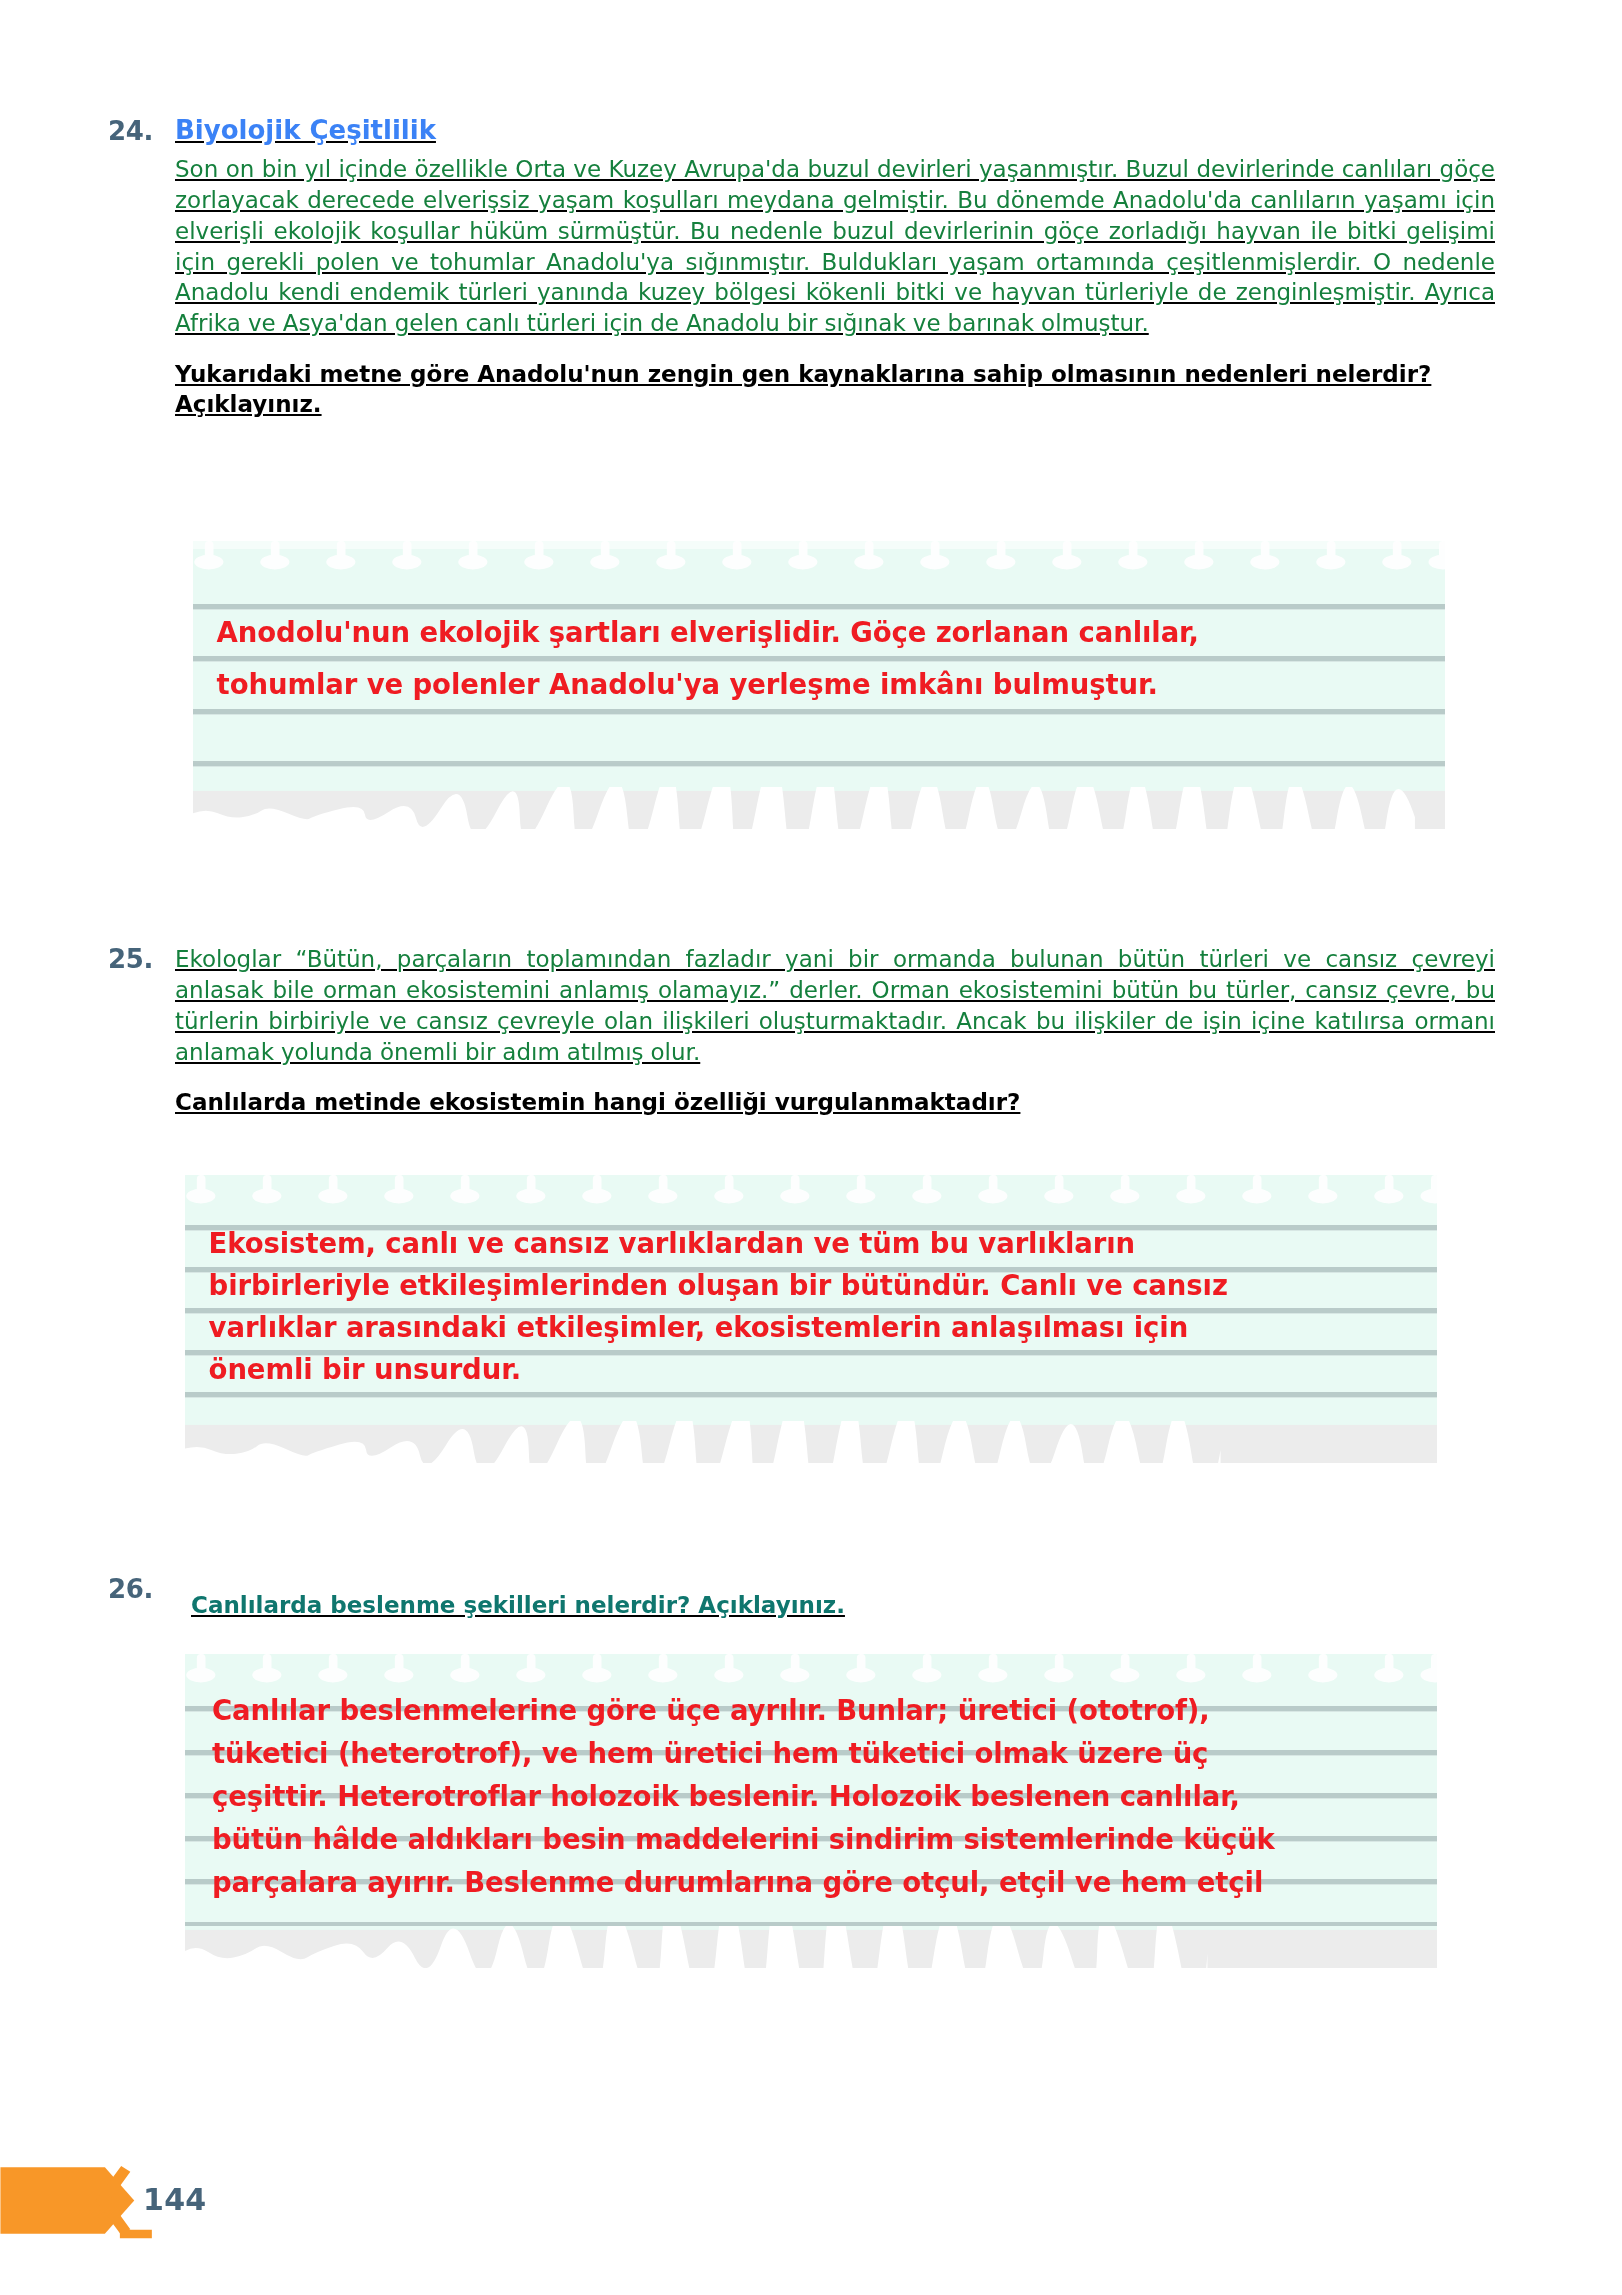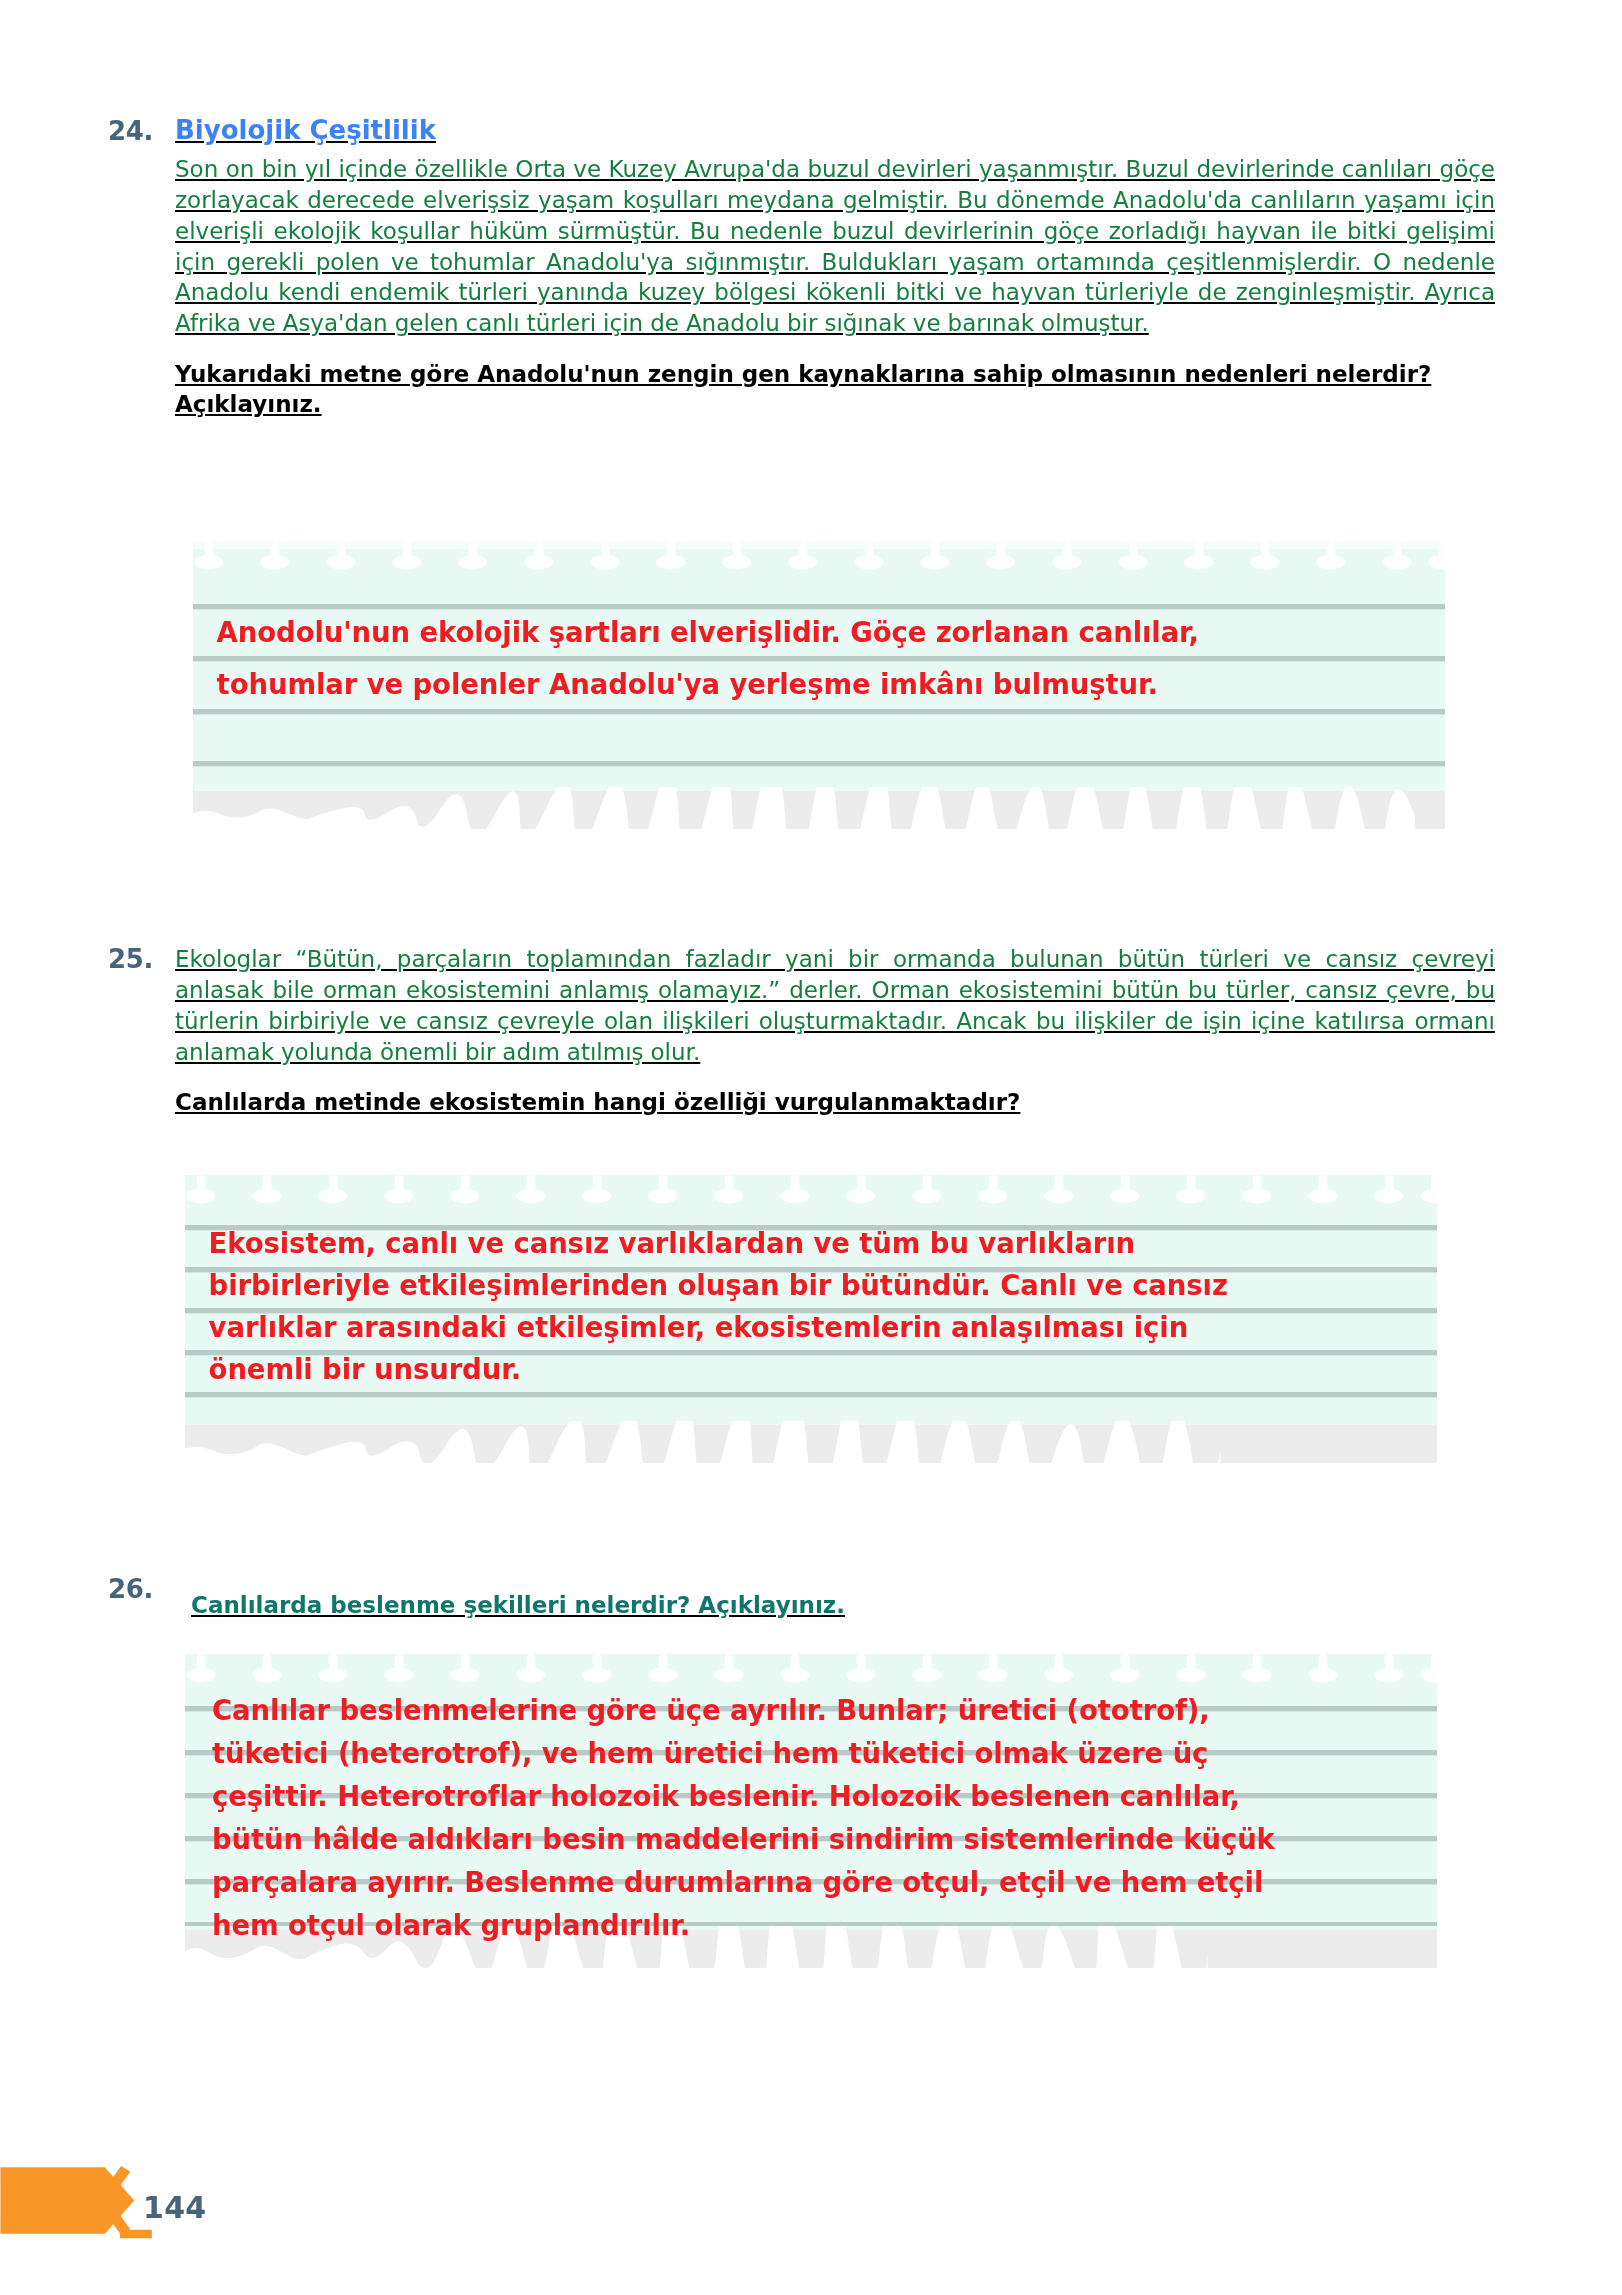--- a/index.html
+++ b/index.html
@@ -172,21 +172,20 @@
   .footer svg { display: block; }
   .page-no {
     position: absolute;
     left: 143px;
     top: 19.6px;
     color: #46647a;
     font-weight: bold;
     font-size: 30px;
     font-family: "DejaVu Sans", sans-serif;
     letter-spacing: 0.3px;
-    margin-top: 8px;
   }
 </style>
 </head>
 <body>
 
 <div class="page">
 
   <div class="q-block" style="top:116px;">
     <div class="q-num">24.</div>
     <div class="q-body">
@@ -419,21 +418,20 @@
         <rect x="0" y="0" width="1914" height="6" fill="#e9faf4"></rect>
         <path fill="#ffffff" d="M0 64 V38 q18 -10 36 2 t38 8 t34 -14 t40 6 t38 8 t42 -18 t44 10 t36 -6 t42 14 t40 -18 t44 12 t42 -8 t40 10 t38 -14 t46 12 t40 -8 t44 10 t42 -14 t38 12 t46 -8 t40 10 t38 -12 t44 8 t42 8 t38 -16 t46 10 t40 -6 t42 14 t44 -12 t38 8 t46 -12 t40 10 t44 8 t38 -14 t42 10 t46 -8 t38 12 t42 -10 v26 Z"></path>
       </svg>
 
       <div class="answer" style="padding:35px 0 0 27px; line-height:43px;">
         <span class="ln">Canlılar beslenmelerine göre üçe ayrılır. Bunlar; üretici (ototrof),</span>
         <span class="ln">tüketici (heterotrof), ve hem üretici hem tüketici olmak üzere üç</span>
         <span class="ln">çeşittir. Heterotroflar holozoik beslenir. Holozoik beslenen canlılar,</span>
         <span class="ln">bütün hâlde aldıkları besin maddelerini sindirim sistemlerinde küçük</span>
         <span class="ln">parçalara ayırır. Beslenme durumlarına göre otçul, etçil ve hem etçil</span>
-        <span class="ln">hem otçul olarak gruplandırılır.</span>
       </div>
     </div>
   </div>
 
   <div class="footer">
     <svg width="275" height="77" viewBox="0 0 420 118">
       <path d="M0 8 H160 L205 59 L160 110 H0 Z" fill="#f89728"></path>
       <path d="M182 8 L140 59 L182 110 H232 V96 H166 L196 59 L166 22 H186 Z" fill="#f89728" opacity="0"></path>
       <path d="M185 6 L146 59 L185 112 L199 103 L167 59 L199 15 Z" fill="#f89728"></path>
       <path d="M183 104 H232 V117 H183 Z" fill="#f89728"></path>

